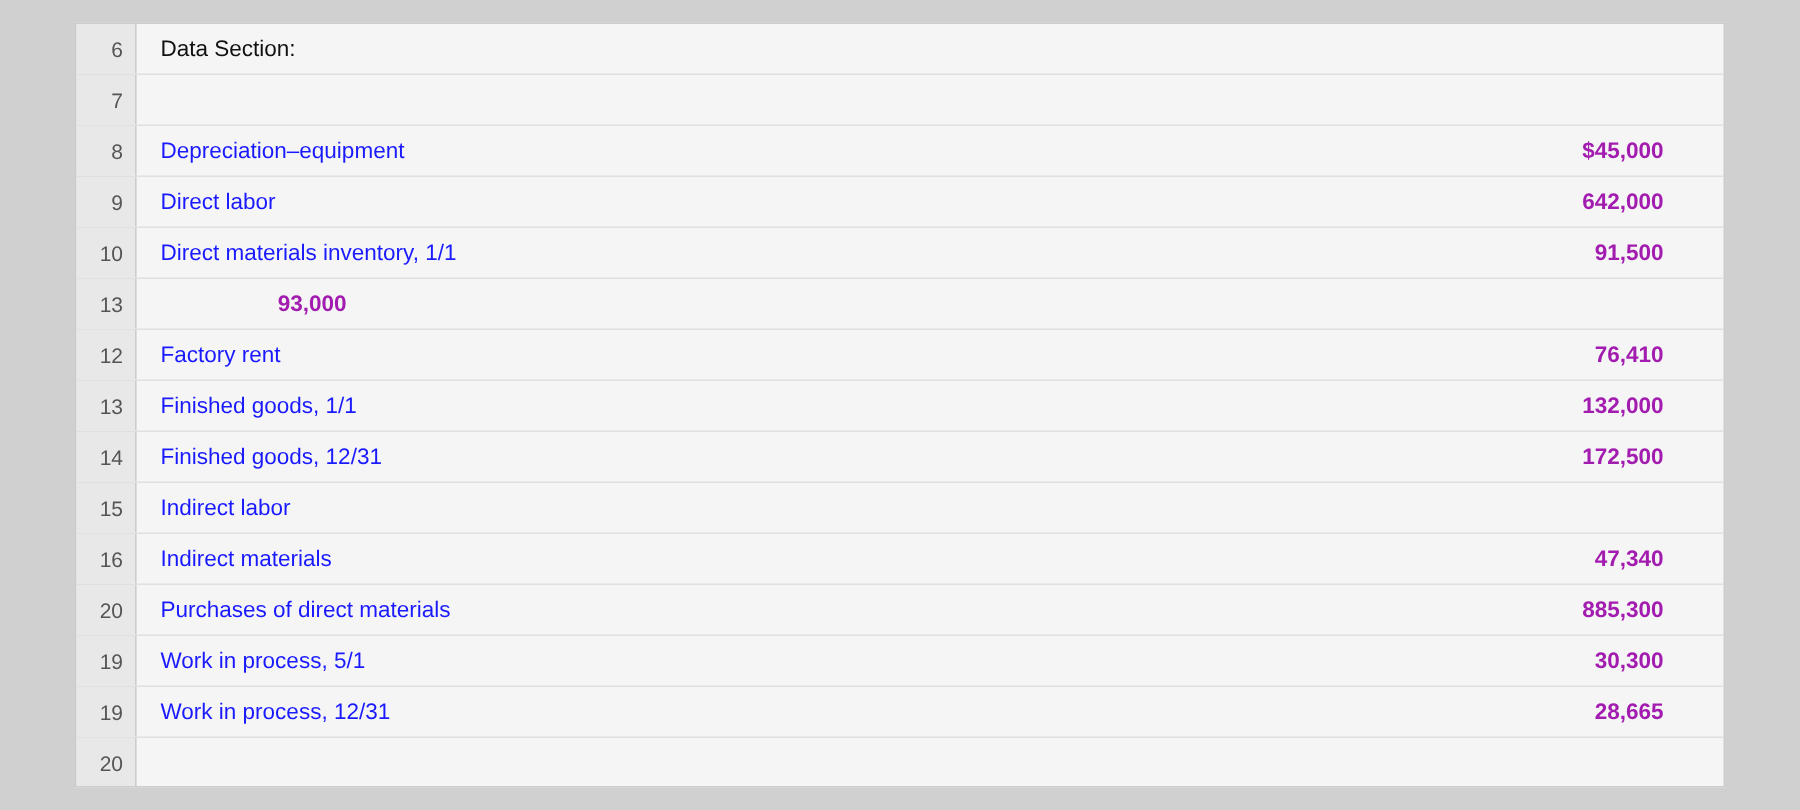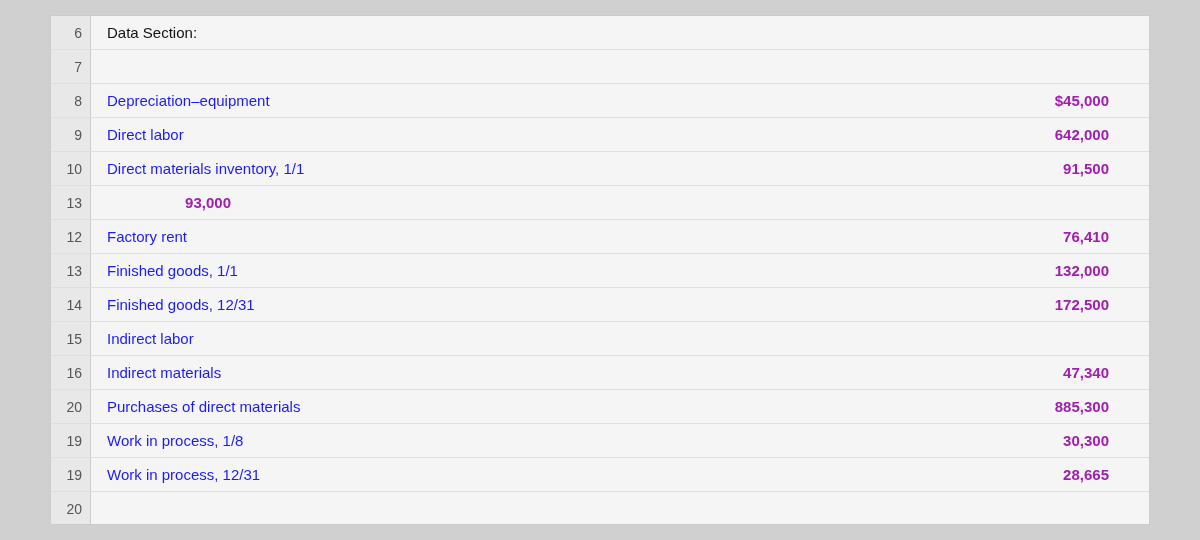--- a/index.html
+++ b/index.html
@@ -133,21 +133,21 @@
       <div class="row-label">Indirect materials</div>
       <div class="row-value">47,340</div>
     </div>
     <div class="row">
       <div class="row-number">20</div>
       <div class="row-label">Purchases of direct materials</div>
       <div class="row-value">885,300</div>
     </div>
     <div class="row">
       <div class="row-number">19</div>
-      <div class="row-label">Work in process, 1/8</div>
+      <div class="row-label">Work in process, 5/1</div>
       <div class="row-value">30,300</div>
     </div>
     <div class="row">
       <div class="row-number">19</div>
       <div class="row-label">Work in process, 12/31</div>
       <div class="row-value">28,665</div>
     </div>
     <div class="row empty-row">
       <div class="row-number">20</div>
       <div class="row-label"></div>

